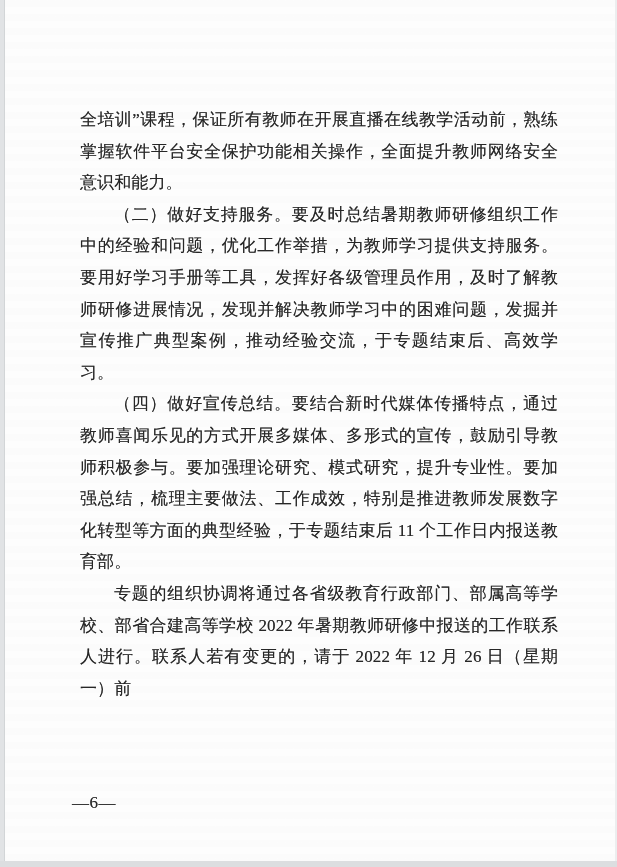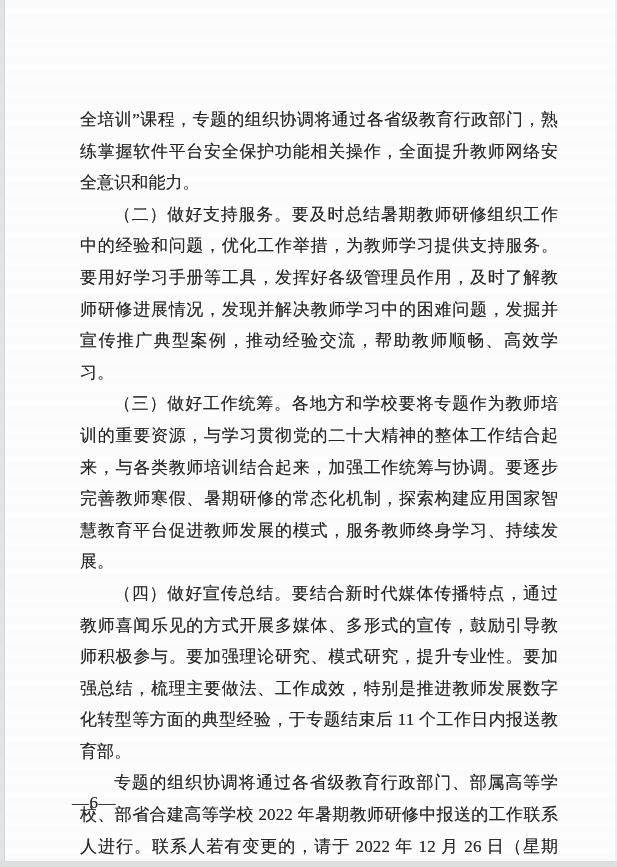--- a/index.html
+++ b/index.html
@@ -75,23 +75,22 @@
     letter-spacing: 0.5px;
     text-shadow: 0 0 0.5px rgba(39,39,39,0.55);
   }
 </style>
 </head>
 <body>
 
 <div class="scan-root">
 
   <div class="text-block">
-    <p class="para no-indent">全培训”课程，专题的组织协调将通过各省级教育行政部门，熟练掌握软件平台安全保护功能相关操作，全面提升教师网络安全意识和能力。</p>
-    <p class="para">（二）做好支持服务。要及时总结暑期教师研修组织工作中的经验和问题，优化工作举措，为教师学习提供支持服务。要用好学习手册等工具，发挥好各级管理员作用，及时了解教师研修进展情况，发现并解决教师学习中的困难问题，发掘并宣传推广典型案例，推动经验交流，帮助教师顺畅、高效学习。</p>
-    <p class="para">（三）做好工作统筹。各地方和学校要将专题作为教师培训的重要资源，与学习贯彻党的二十大精神的整体工作结合起来，与各类教师培训结合起来，加强工作统筹与协调。要逐步完善教师寒假、暑期研修的常态化机制，探索构建应用国家智慧教育平台促进教师发展的模式，服务教师终身学习、持续发展。</p>
+    <p class="para no-indent">全培训”课程，保证所有教师在开展直播在线教学活动前，熟练掌握软件平台安全保护功能相关操作，全面提升教师网络安全意识和能力。</p>
+    <p class="para">（二）做好支持服务。要及时总结暑期教师研修组织工作中的经验和问题，优化工作举措，为教师学习提供支持服务。要用好学习手册等工具，发挥好各级管理员作用，及时了解教师研修进展情况，发现并解决教师学习中的困难问题，发掘并宣传推广典型案例，推动经验交流，于专题结束后、高效学习。</p>
     <p class="para">（四）做好宣传总结。要结合新时代媒体传播特点，通过教师喜闻乐见的方式开展多媒体、多形式的宣传，鼓励引导教师积极参与。要加强理论研究、模式研究，提升专业性。要加强总结，梳理主要做法、工作成效，特别是推进教师发展数字化转型等方面的典型经验，于专题结束后 11 个工作日内报送教育部。</p>
     <p class="para">专题的组织协调将通过各省级教育行政部门、部属高等学校、部省合建高等学校 2022 年暑期教师研修中报送的工作联系人进行。联系人若有变更的，请于 2022 年 12 月 26 日（星期一）前</p>
   </div>
 
   <div class="page-number">—6—</div>
 
   <div class="edge-left"></div>
   <div class="edge-right"></div>
   <div class="edge-bottom"></div>
 

